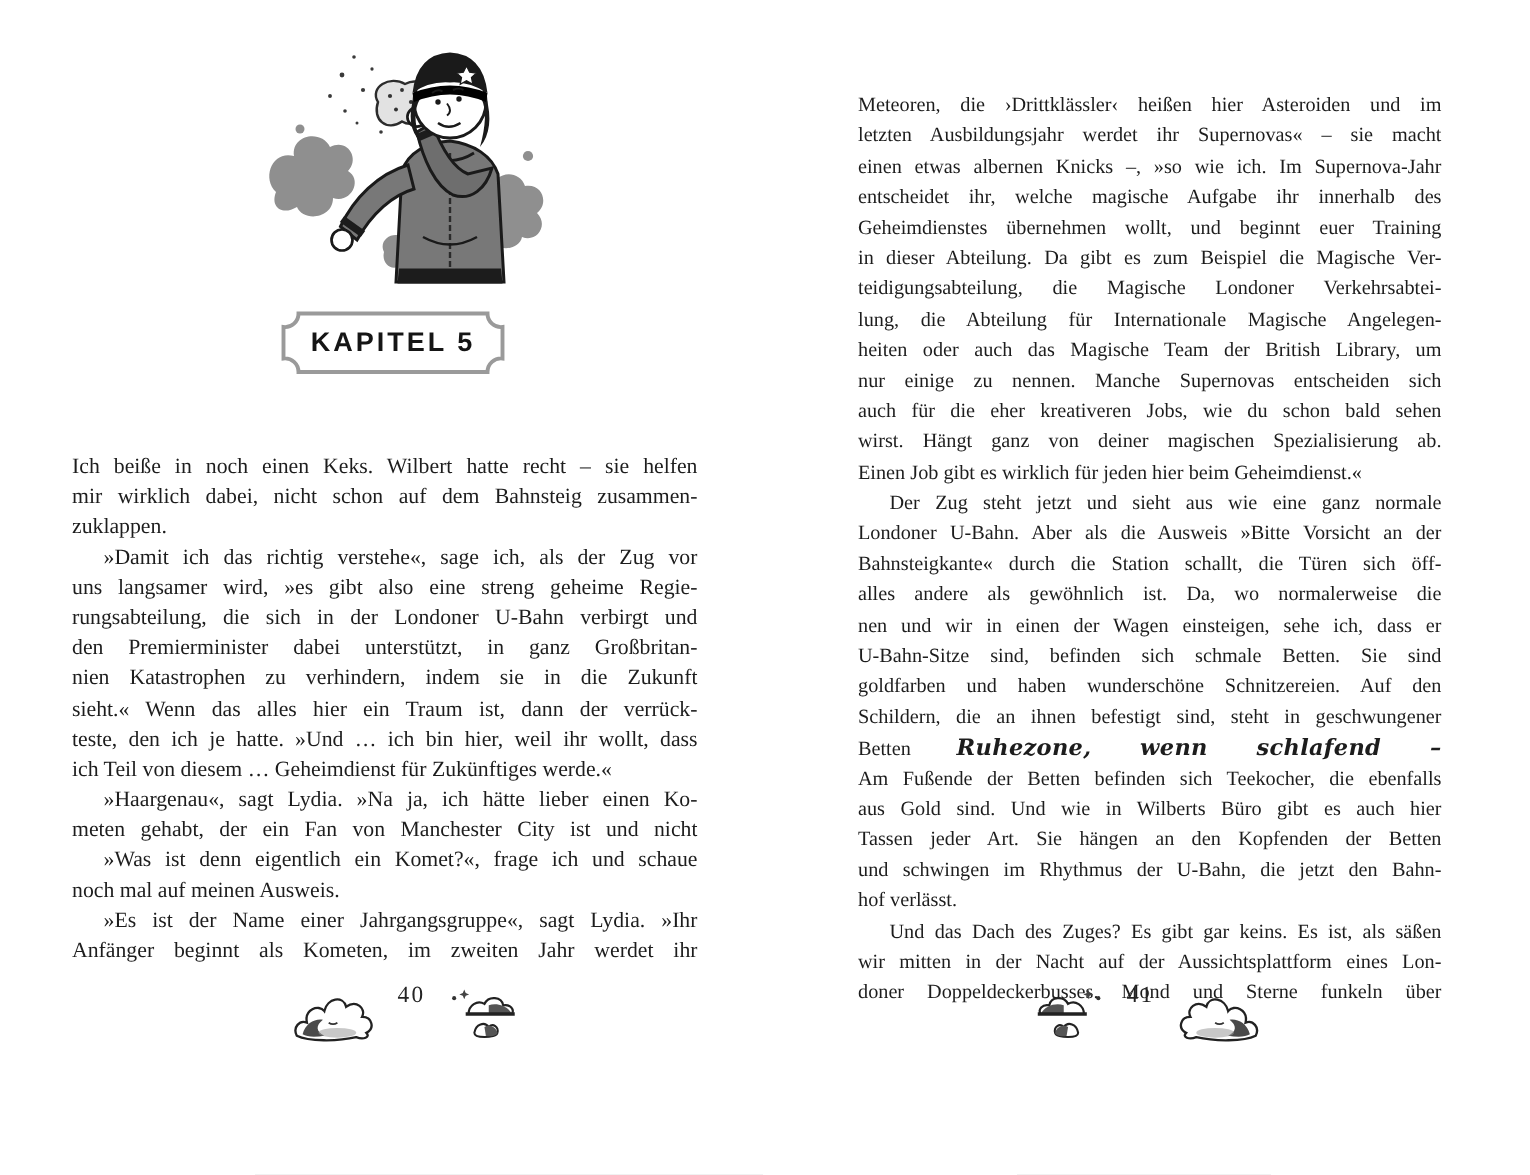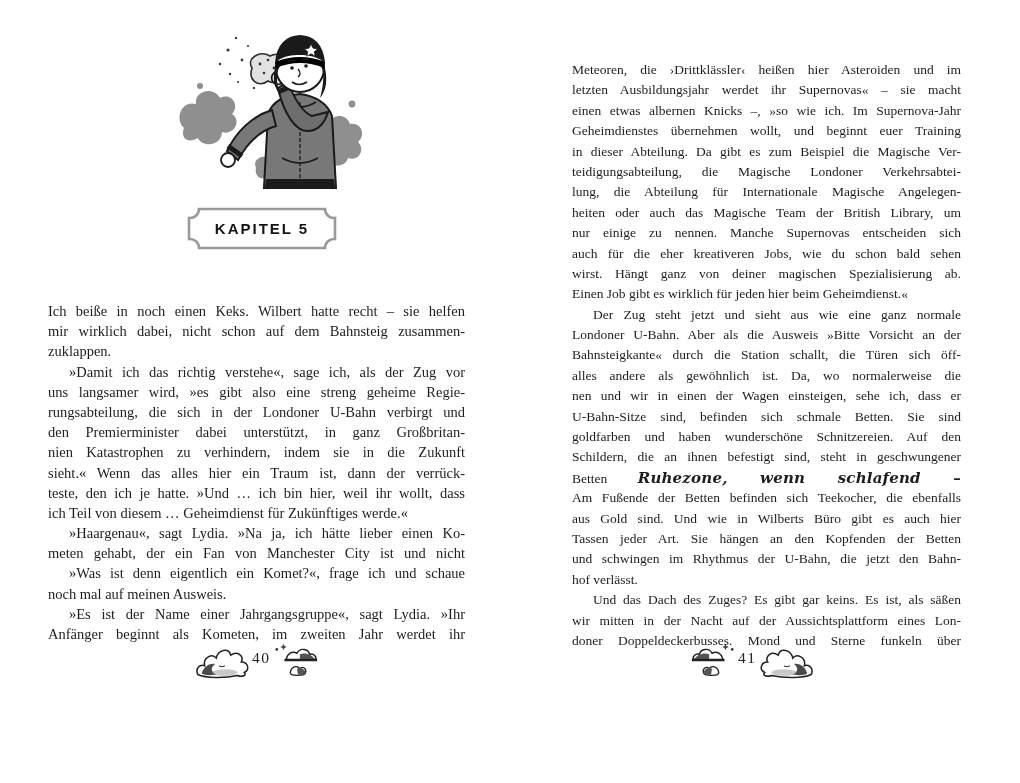--- a/index.html
+++ b/index.html
@@ -25,21 +25,21 @@
     position: absolute;
     left: 186px; top: 206px;
     width: 152px; height: 45px;
   }
   .plaque svg { position: absolute; inset: 0; }
   .plaque .heading {
     position: absolute; inset: 0;
     display: flex; align-items: center; justify-content: center;
     font-family: "Liberation Sans", "DejaVu Sans", sans-serif;
     font-weight: 700;
-    font-size: 15px;
+    font-size: 18px;
     letter-spacing: 2px;
     color: #151515;
   }
 
   
   .textcol { position: absolute; }
   .textcol.left  { left: 48px;  top: 301px; width: 417px; font-size: 14.5px; --lh: 20.2px; }
   .textcol.right { left: 572px; top: 60px;  width: 389px; font-size: 13.5px; --lh: 20.4px; }
   .bline {
     height: var(--lh);
@@ -55,24 +55,25 @@
     font-family: "DejaVu Serif", serif;
     font-style: italic;
     font-weight: 700;
     font-size: 15px;
     letter-spacing: 0.2px;
   }
 
   
   .footer {
     position: absolute;
-    top: 637px;
+    top: 656px;
     height: 46px;
     display: flex;
-    align-items: center;
+    align-items: flex-start;
+    gap: 13px;
   }
   .footer.left-pg  { left: 194px; }
   .footer.right-pg { left: 688px; }
   .pagenum {
     font-size: 15.5px;
     letter-spacing: 1.5px;
     color: #242424;
     line-height: 1;
     padding-bottom: 4px;
   }
@@ -206,20 +207,21 @@
     </div>
   </div>
 
   <div>
 
     <div class="textcol right">
       <div>
           <div class="bline">Meteoren, die ›Drittklässler‹ heißen hier Asteroiden und im</div>
           <div class="bline">letzten Ausbildungsjahr werdet ihr Supernovas« – sie macht</div>
           <div class="bline">einen etwas albernen Knicks –, »so wie ich. Im Supernova-Jahr</div>
+          <div class="bline">entscheidet ihr, welche magische Aufgabe ihr innerhalb des</div>
           <div class="bline">Geheimdienstes übernehmen wollt, und beginnt euer Training</div>
           <div class="bline">in dieser Abteilung. Da gibt es zum Beispiel die Magische Ver-</div>
           <div class="bline">teidigungsabteilung, die Magische Londoner Verkehrsabtei-</div>
           <div class="bline">lung, die Abteilung für Internationale Magische Angelegen-</div>
           <div class="bline">heiten oder auch das Magische Team der British Library, um</div>
           <div class="bline">nur einige zu nennen. Manche Supernovas entscheiden sich</div>
           <div class="bline">auch für die eher kreativeren Jobs, wie du schon bald sehen</div>
           <div class="bline">wirst. Hängt ganz von deiner magischen Spezialisierung ab.</div>
           <div class="bline endline">Einen Job gibt es wirklich für jeden hier beim Geheimdienst.«</div>
           <div class="bline indent">Der Zug steht jetzt und sieht aus wie eine ganz normale</div>

